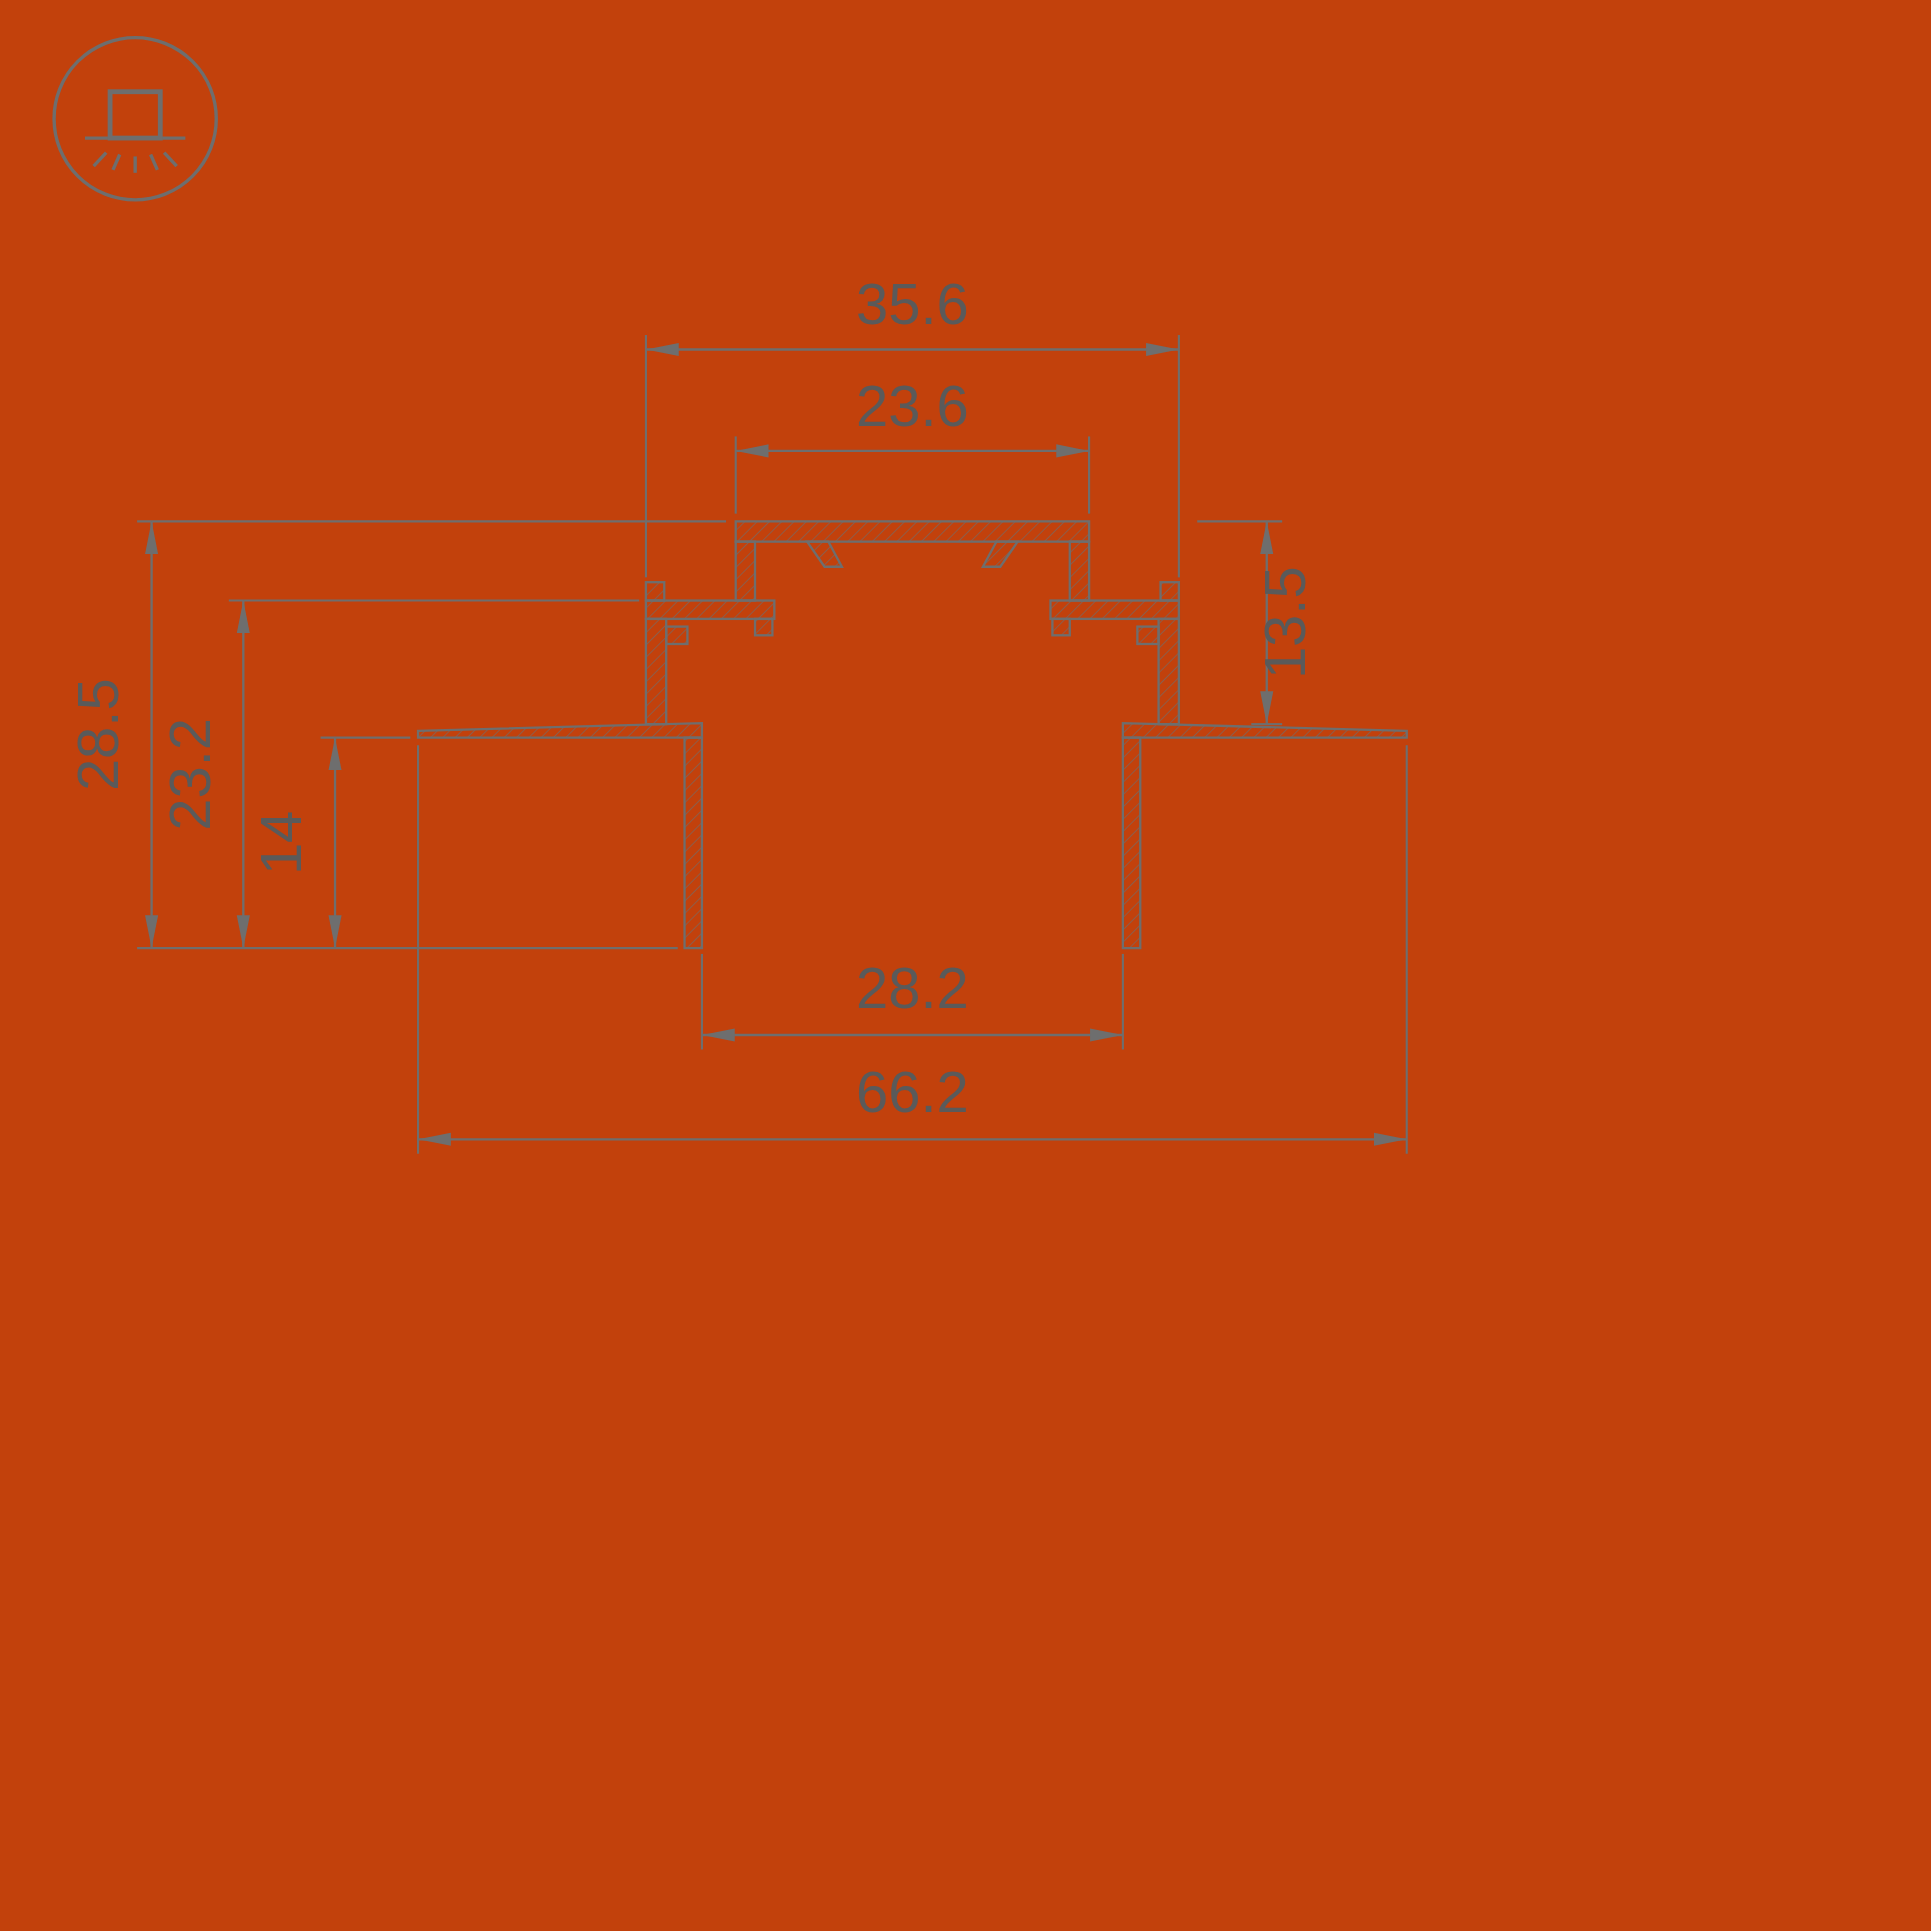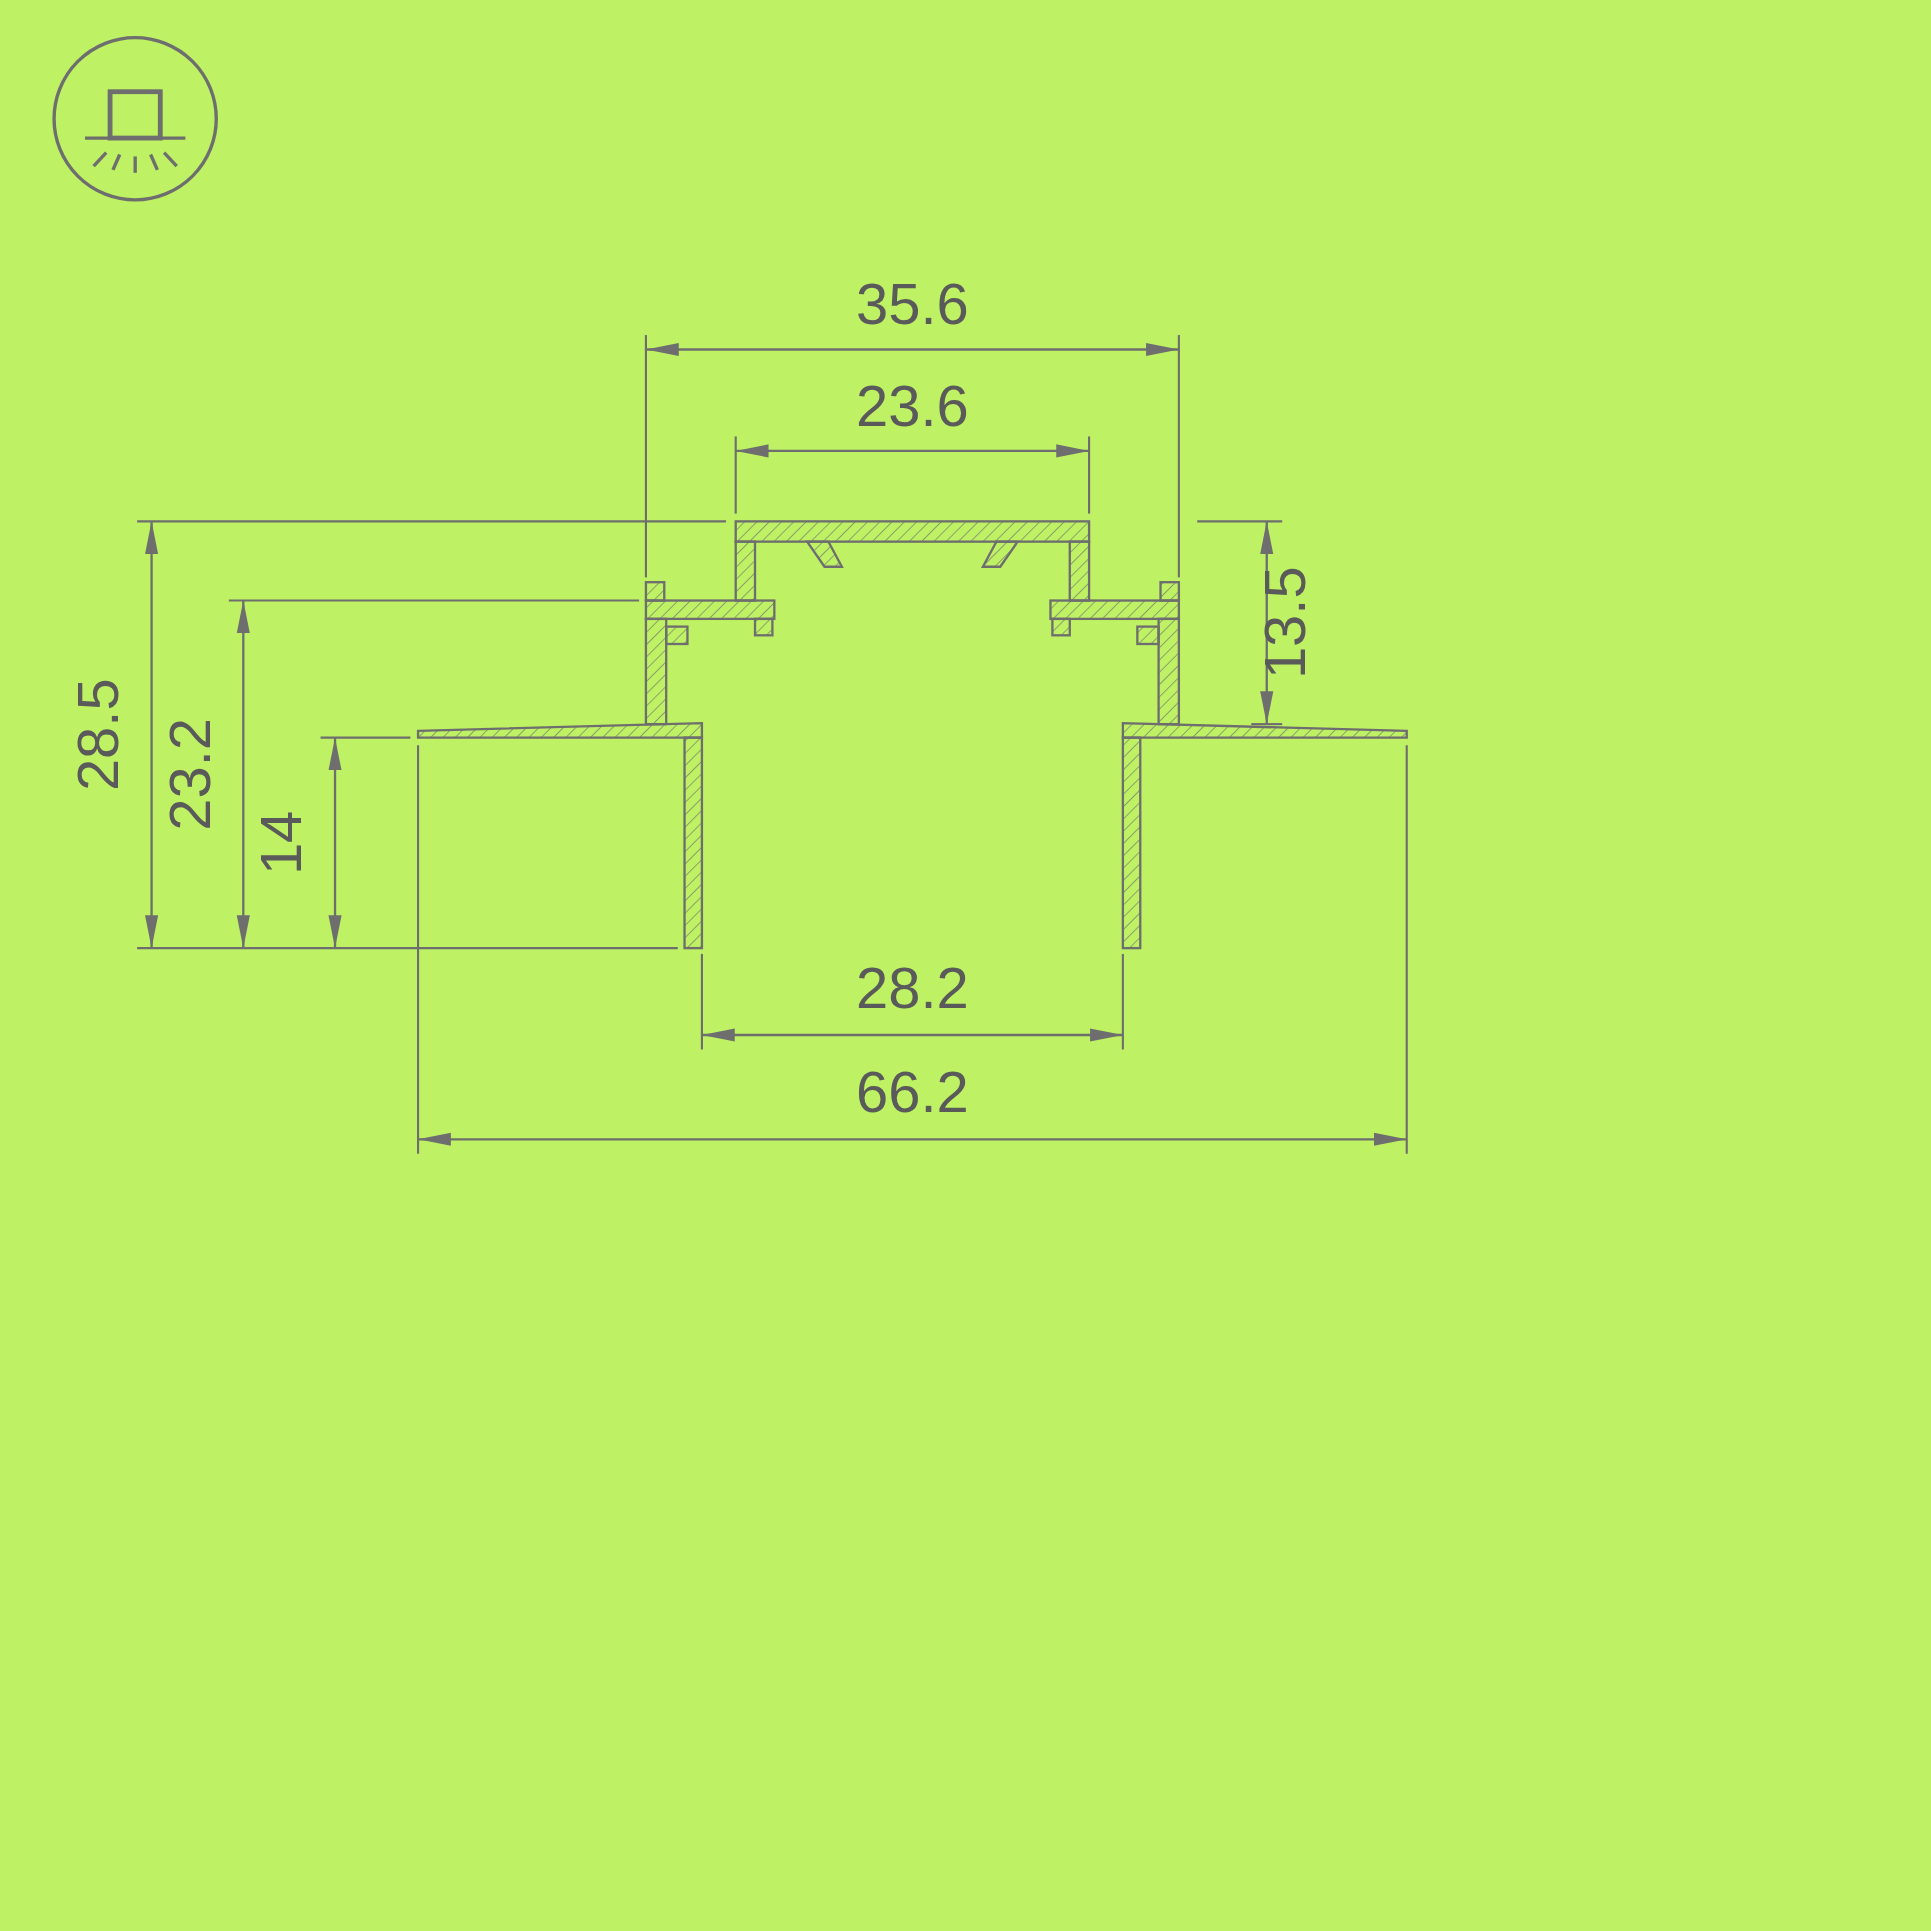--- a/index.html
+++ b/index.html
@@ -1,17 +1,17 @@
 <!DOCTYPE html>
 <html><head>
 <meta charset="utf-8">
 <style>
   html,body { margin:0; padding:0; }
   body { background:#fcfcfc; font-family:"Liberation Sans", sans-serif; }
-  .canvas { position:relative; width:1931px; height:1931px; background:#bef264; overflow:hidden; }
+  .canvas { position:relative; width:1931px; height:1931px; background:#c2410c; overflow:hidden; }
   svg { position:absolute; left:0; top:0; }
   .outline   { fill:url(#hatch); stroke:#6e6e6e; stroke-width:2.4; }
   .thin      { fill:none; stroke:#6e6e6e; stroke-width:2.2; }
   .dimline   { fill:none; stroke:#6e6e6e; stroke-width:2.4; }
   .iconline  { fill:none; stroke:#6e6e6e; stroke-width:3.5; }
   .iconbox   { fill:none; stroke:#6e6e6e; stroke-width:5; }
   .dimtext   { fill:#5a5a5a; font-size:60px; font-family:"Liberation Sans", sans-serif; }
 </style>
 </head>
 <body>

